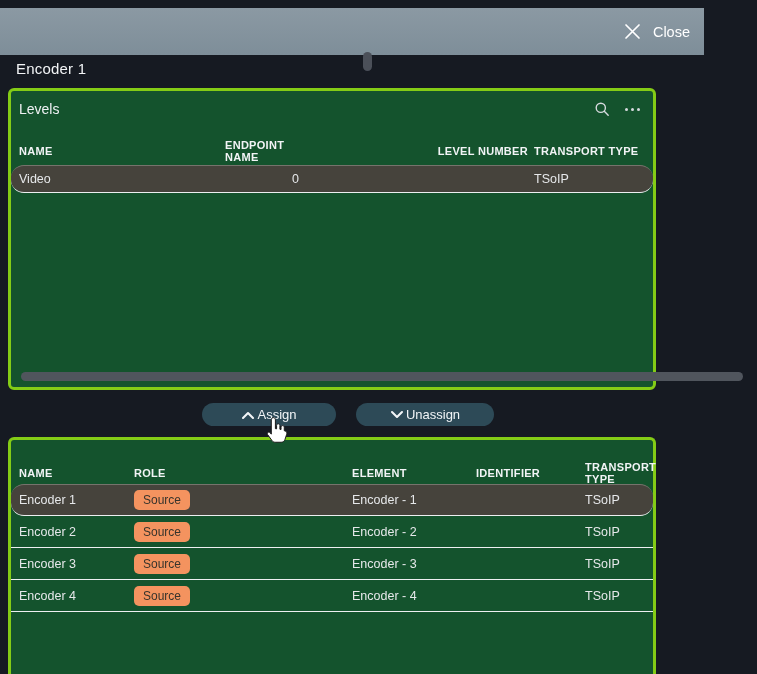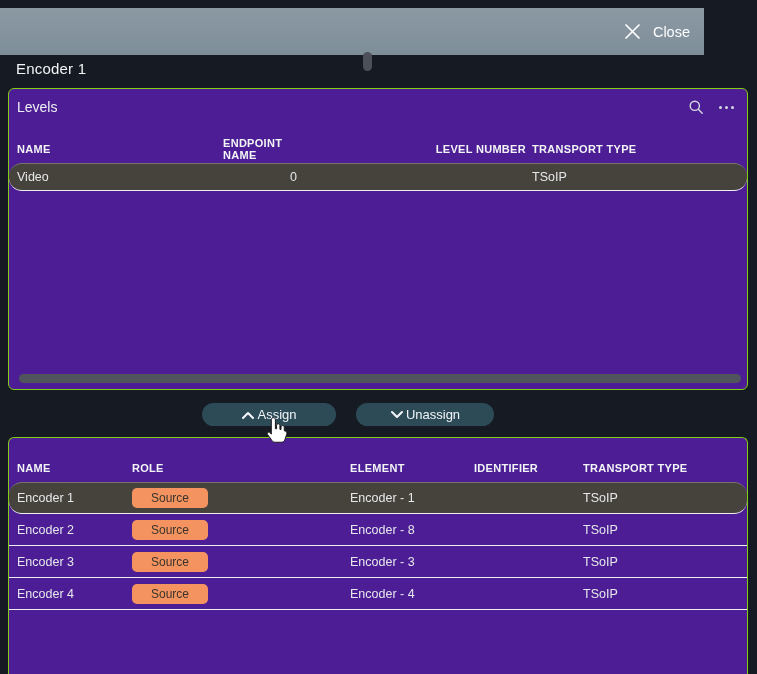--- a/index.html
+++ b/index.html
@@ -30,23 +30,23 @@
     font-size: 15px; color: #f2f4f6; letter-spacing: .2px;
   }
   .drag-handle {
     position: absolute; left: 363px; top: 52px;
     width: 9px; height: 19px; border-radius: 5px;
     background: #4b5059;
   }
 
   
   .panel {
-    position: absolute; left: 8px; width: 740px;
-    background: #4c1d95;
-    border: 1px solid #84cc16;
+    position: absolute; left: 8px; width: 648px;
+    background: #14532d;
+    border: 3px solid #84cc16;
     border-radius: 6px;
   }
   .panel.levels { top: 88px; height: 302px; }
   .panel.endpoints {
     top: 437px; height: 237px;
     border-radius: 6px 6px 0 0; border-bottom: none;
   }
   .panel-head {
     display: flex; align-items: center;
     padding: 9px 13px 0 8px; height: 27px;
@@ -83,21 +83,21 @@
   }
   .levels .trow { height: 28px; }
   .endpoints .trow { height: 32px; }
   .trow.selected { background: #46433c; border-top: 1px solid #76736c; border-radius: 13px; }
   .cell.num { text-align: right; padding-right: 6px; }
   .cell.shift { padding-left: 10px; }
 
   .badge {
     display: inline-block;
     background: #f4935f; color: #38342c;
-    font-size: 12px; padding: 3px 19px; border-radius: 5px;
+    font-size: 12px; padding: 3px 9px; border-radius: 5px;
   }
 
   
   .hscroll-thumb {
     position: absolute; left: 10px; bottom: 6px;
     width: 722px; height: 9px; border-radius: 5px;
     background: #50555d; cursor: grab;
   }
 
   
@@ -201,21 +201,21 @@
     <div class="trow selected">
       <div class="cell">Encoder 1</div>
       <div class="cell"><span class="badge">Source</span></div>
       <div class="cell">Encoder - 1</div>
       <div class="cell"></div>
       <div class="cell">TSoIP</div>
     </div>
     <div class="trow">
       <div class="cell">Encoder 2</div>
       <div class="cell"><span class="badge">Source</span></div>
-      <div class="cell">Encoder - 8</div>
+      <div class="cell">Encoder - 2</div>
       <div class="cell"></div>
       <div class="cell">TSoIP</div>
     </div>
     <div class="trow">
       <div class="cell">Encoder 3</div>
       <div class="cell"><span class="badge">Source</span></div>
       <div class="cell">Encoder - 3</div>
       <div class="cell"></div>
       <div class="cell">TSoIP</div>
     </div>

